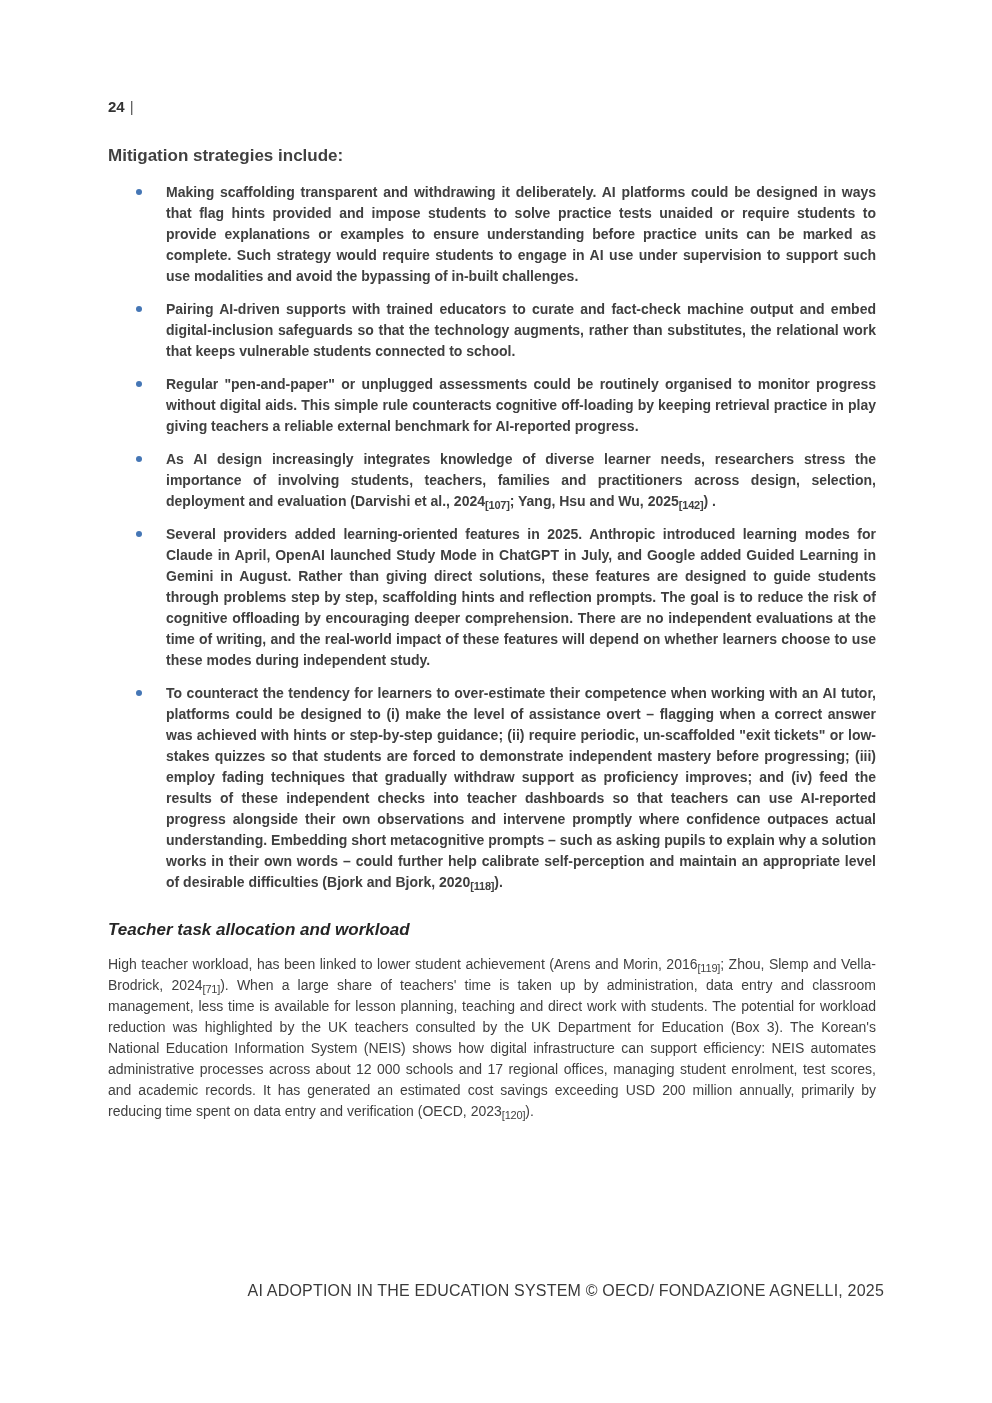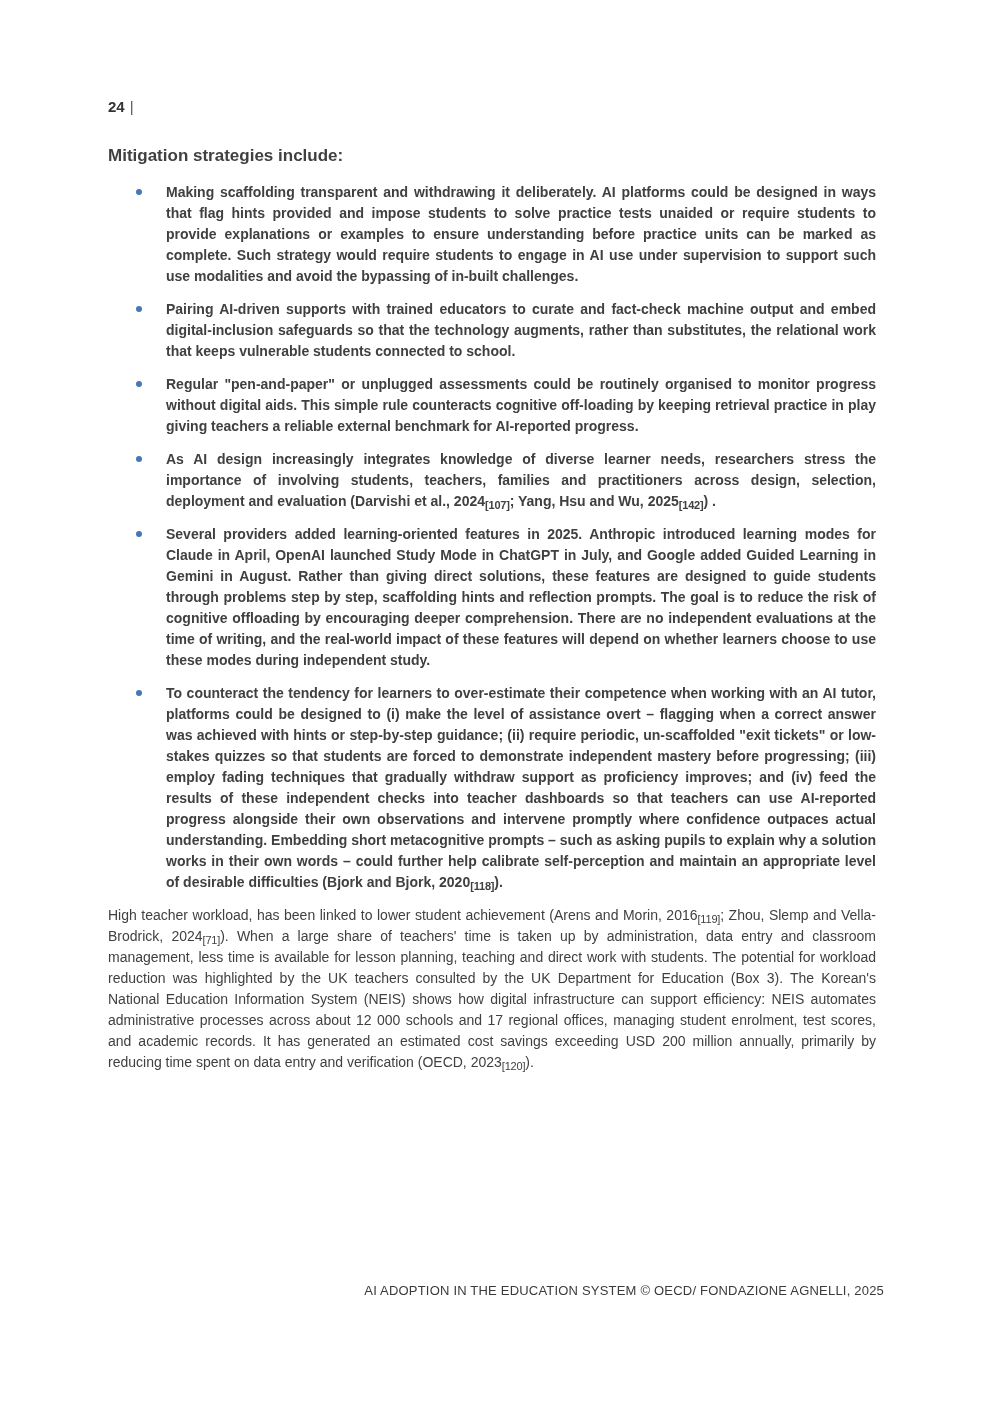--- a/index.html
+++ b/index.html
@@ -73,21 +73,21 @@
     font-weight: bold;
     font-style: italic;
     color: #262626;
   }
   .footer {
     position: absolute;
     top: 1284px;
     left: 108px;
     right: 108px;
     text-align: right;
-    font-size: 13px;
+    font-size: 16px;
     line-height: 14px;
     color: #3a3a3a;
     letter-spacing: 0.2px;
   }
 </style>
 </head>
 <body>
 
 <div class="page">
 
@@ -117,18 +117,19 @@
     <li>
       <span class="dot"></span>
       <p class="btext">Several providers added learning-oriented features in 2025. Anthropic introduced learning modes for Claude in April, OpenAI launched Study Mode in ChatGPT in July, and Google added Guided Learning in Gemini in August. Rather than giving direct solutions, these features are designed to guide students through problems step by step, scaffolding hints and reflection prompts. The goal is to reduce the risk of cognitive offloading by encouraging deeper comprehension. There are no independent evaluations at the time of writing, and the real-world impact of these features will depend on whether learners choose to use these modes during independent study.</p>
     </li>
     <li>
       <span class="dot"></span>
       <p class="btext">To counteract the tendency for learners to over-estimate their competence when working with an AI tutor, platforms could be designed to (i) make the level of assistance overt – flagging when a correct answer was achieved with hints or step-by-step guidance; (ii) require periodic, un-scaffolded "exit tickets" or low-stakes quizzes so that students are forced to demonstrate independent mastery before progressing; (iii) employ fading techniques that gradually withdraw support as proficiency improves; and (iv) feed the results of these independent checks into teacher dashboards so that teachers can use AI-reported progress alongside their own observations and intervene promptly where confidence outpaces actual understanding. Embedding short metacognitive prompts – such as asking pupils to explain why a solution works in their own words – could further help calibrate self-perception and maintain an appropriate level of desirable difficulties (Bjork and Bjork, 2020<sub>[118]</sub>).</p>
     </li>
   </ul>
 
+  <h2 class="section-heading">Teacher task allocation and workload</h2>
 
   <p class="body-para">High teacher workload, has been linked to lower student achievement (Arens and Morin, 2016<sub>[119]</sub>; Zhou, Slemp and Vella-Brodrick, 2024<sub>[71]</sub>). When a large share of teachers' time is taken up by administration, data entry and classroom management, less time is available for lesson planning, teaching and direct work with students. The potential for workload reduction was highlighted by the UK teachers consulted by the UK Department for Education (Box 3). The Korean's National Education Information System (NEIS) shows how digital infrastructure can support efficiency: NEIS automates administrative processes across about 12 000 schools and 17 regional offices, managing student enrolment, test scores, and academic records. It has generated an estimated cost savings exceeding USD 200 million annually, primarily by reducing time spent on data entry and verification (OECD, 2023<sub>[120]</sub>).</p>
 
   <div class="footer">AI ADOPTION IN THE EDUCATION SYSTEM © OECD/ FONDAZIONE AGNELLI, 2025</div>
 
 </div>
 
 </body></html>

